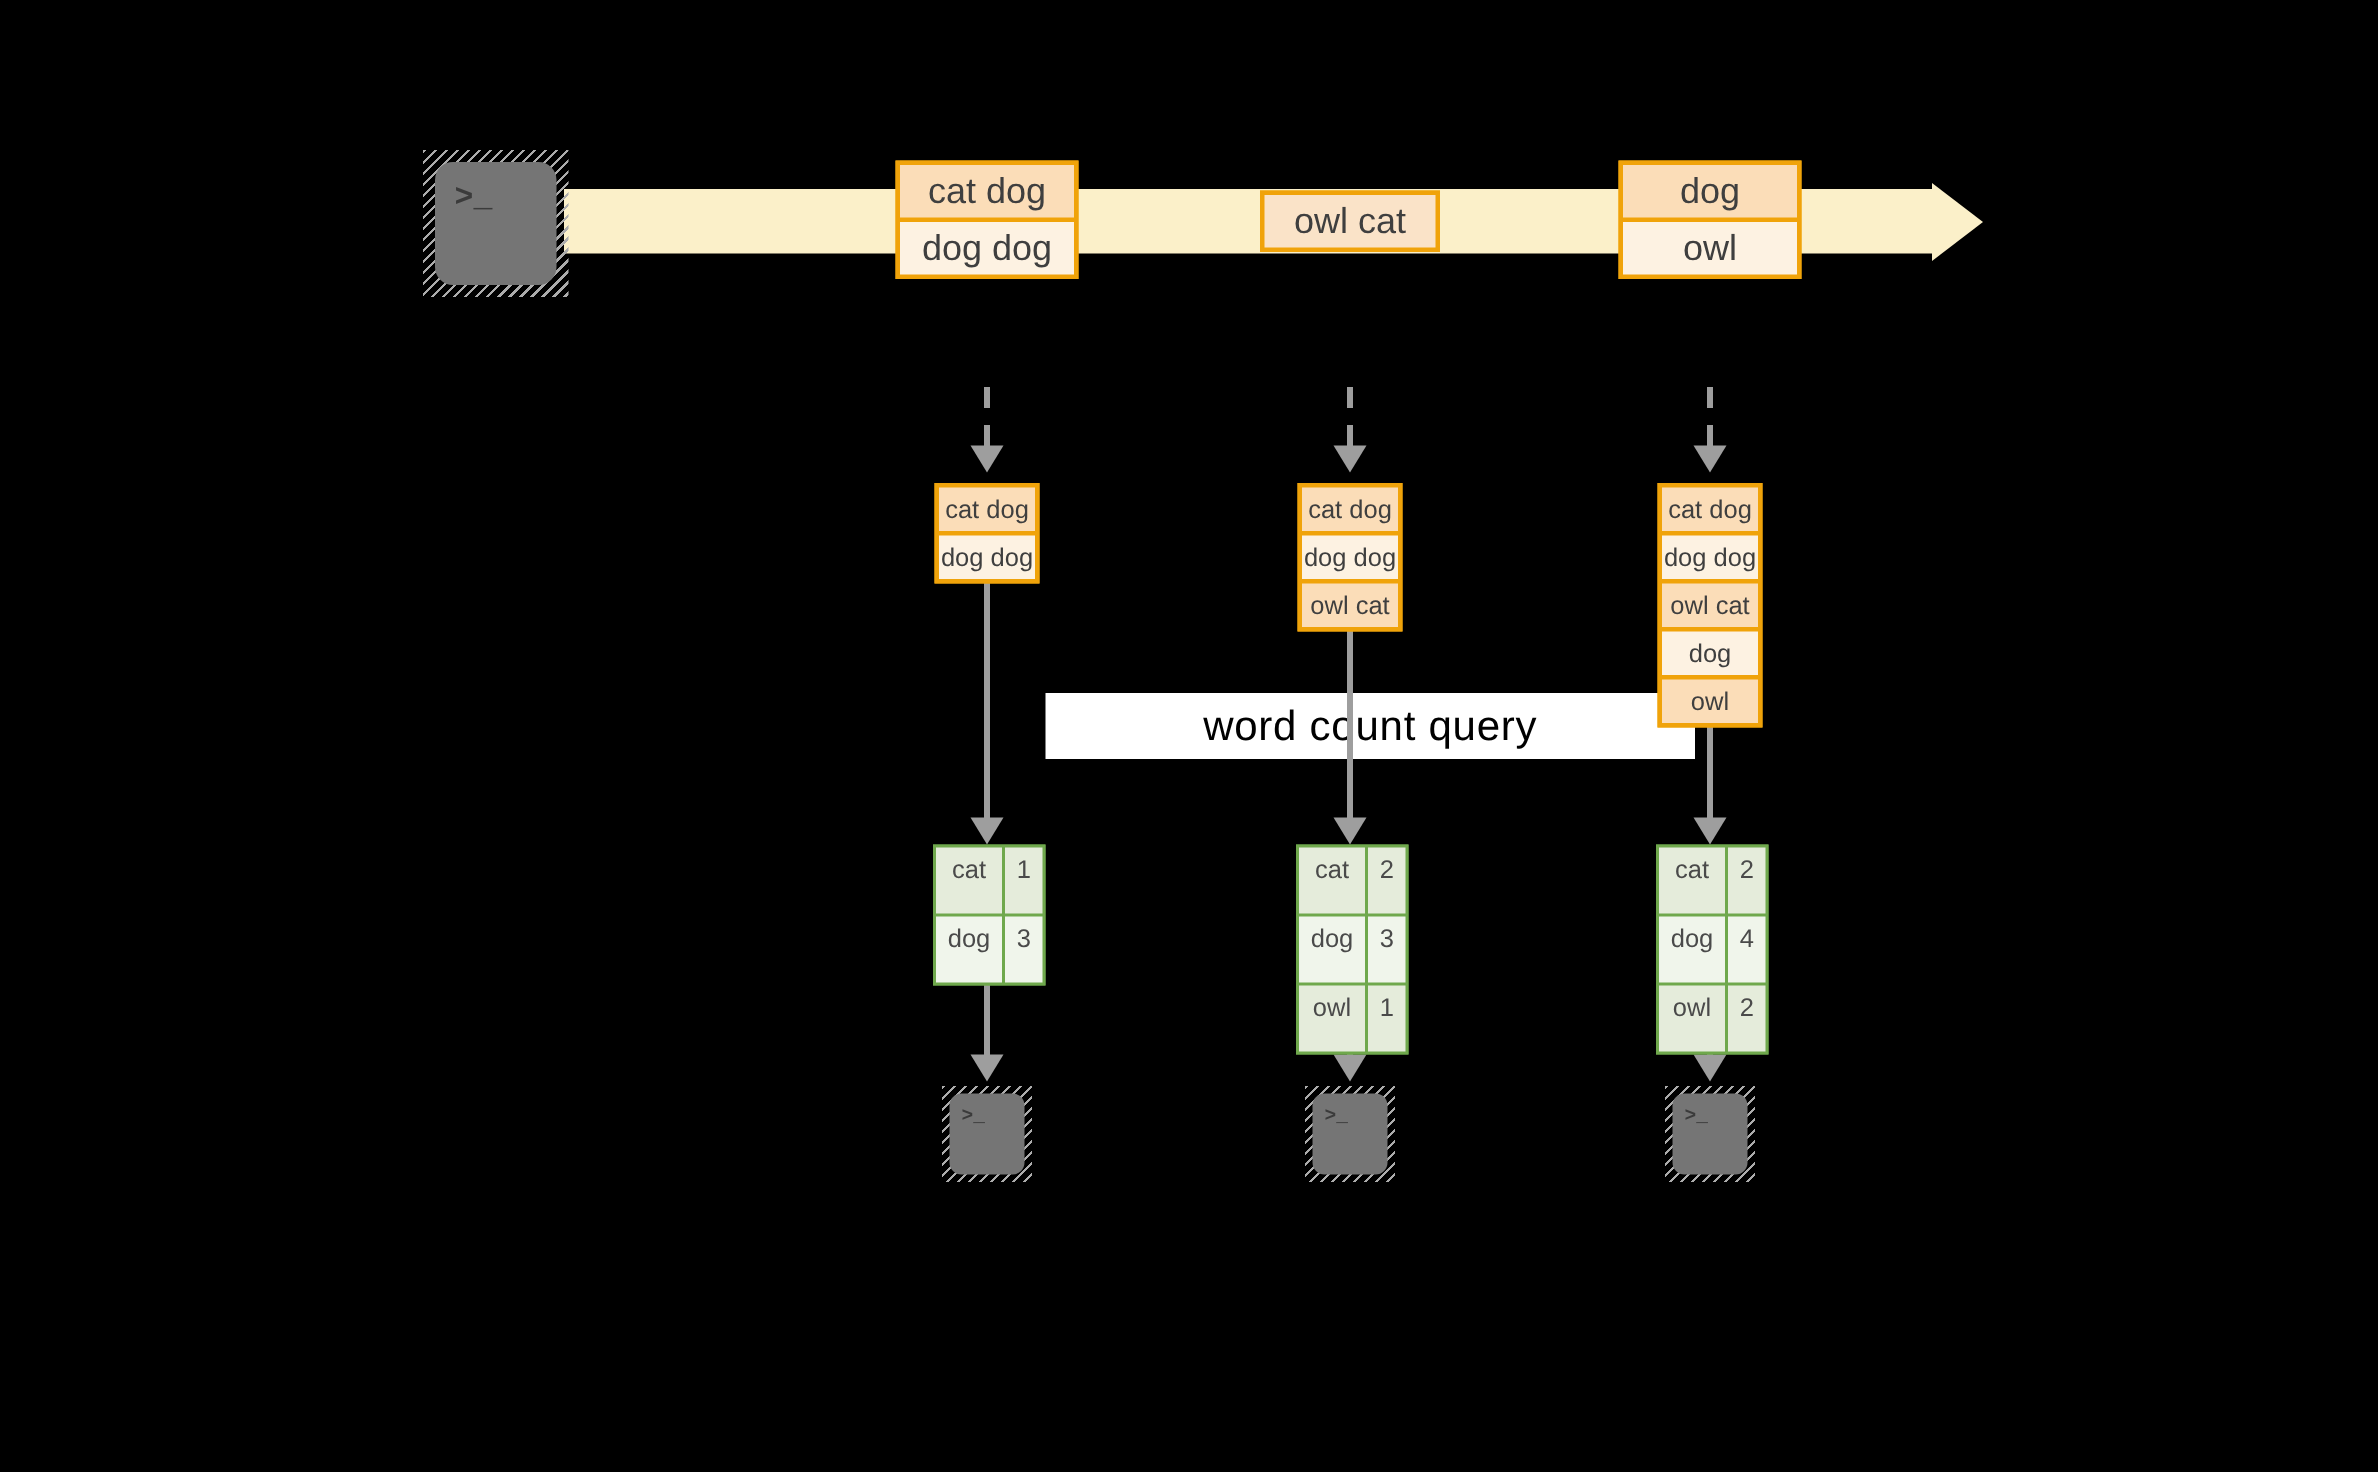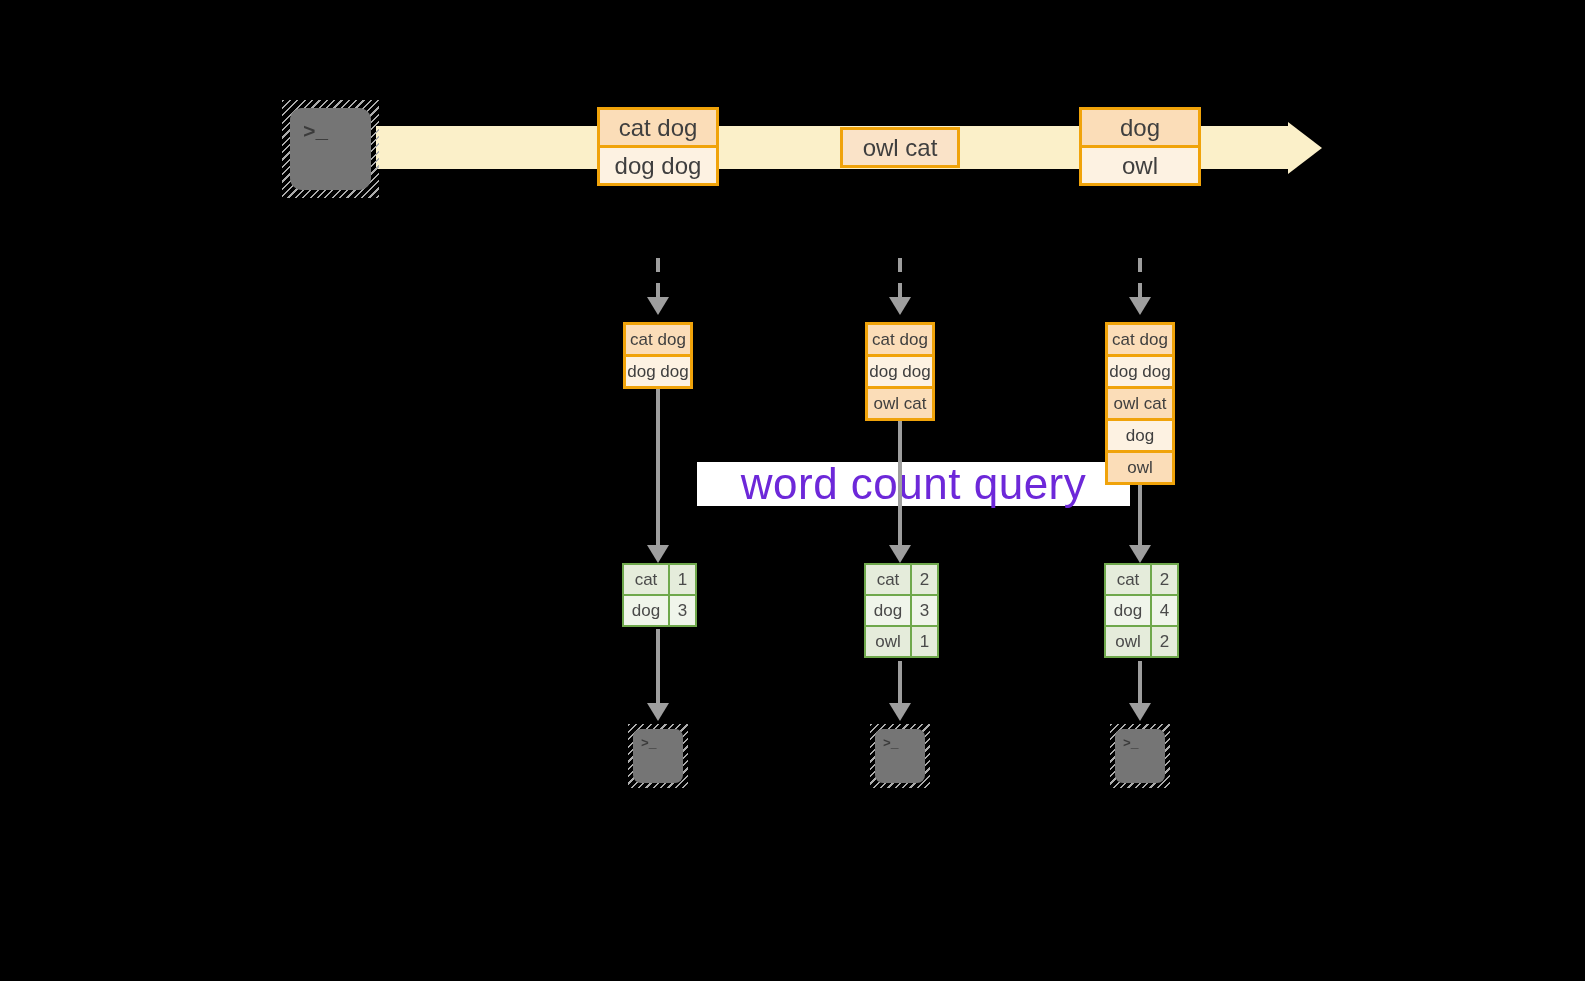--- a/index.html
+++ b/index.html
@@ -45,32 +45,32 @@
   }
   .head-down{
     position:absolute;width:0;height:0;z-index:3;
     border-left:11px solid transparent;border-right:11px solid transparent;
     border-top:18px solid #9E9E9E;
   }
   
   .banner{
     position:absolute;left:697px;top:462px;width:433px;height:44px;
     background:#FFFFFF;z-index:2;
-    text-align:center;line-height:44px;font-size:44px;letter-spacing:0.5px;
-    color:#6d28d9;
+    text-align:center;line-height:44px;font-size:28px;letter-spacing:0.5px;
+    color:#000000;
   }
   
   .gtable{
     position:absolute;z-index:4;width:75px;
     border:2px solid #6FA84C;background:#6FA84C;box-sizing:border-box;
   }
   .grow{display:flex;}
   .grow + .grow{margin-top:2px;}
   .gcell{
-    height:29px;line-height:30px;font-size:17px;text-align:center;color:#4a4a4a;
+    height:44px;line-height:30px;font-size:17px;text-align:center;color:#4a4a4a;
     overflow:hidden;white-space:nowrap;
   }
   .gcell.word{width:44px;}
   .gcell.num{width:25px;margin-left:2px;}
   .g-dark{background:#E5ECDB;}
   .g-light{background:#F0F5EB;}
   
   .terminal{
     position:absolute;z-index:4;
     background:repeating-linear-gradient(135deg,#ACACAC 0 1.6px,transparent 1.6px 5.2px);

